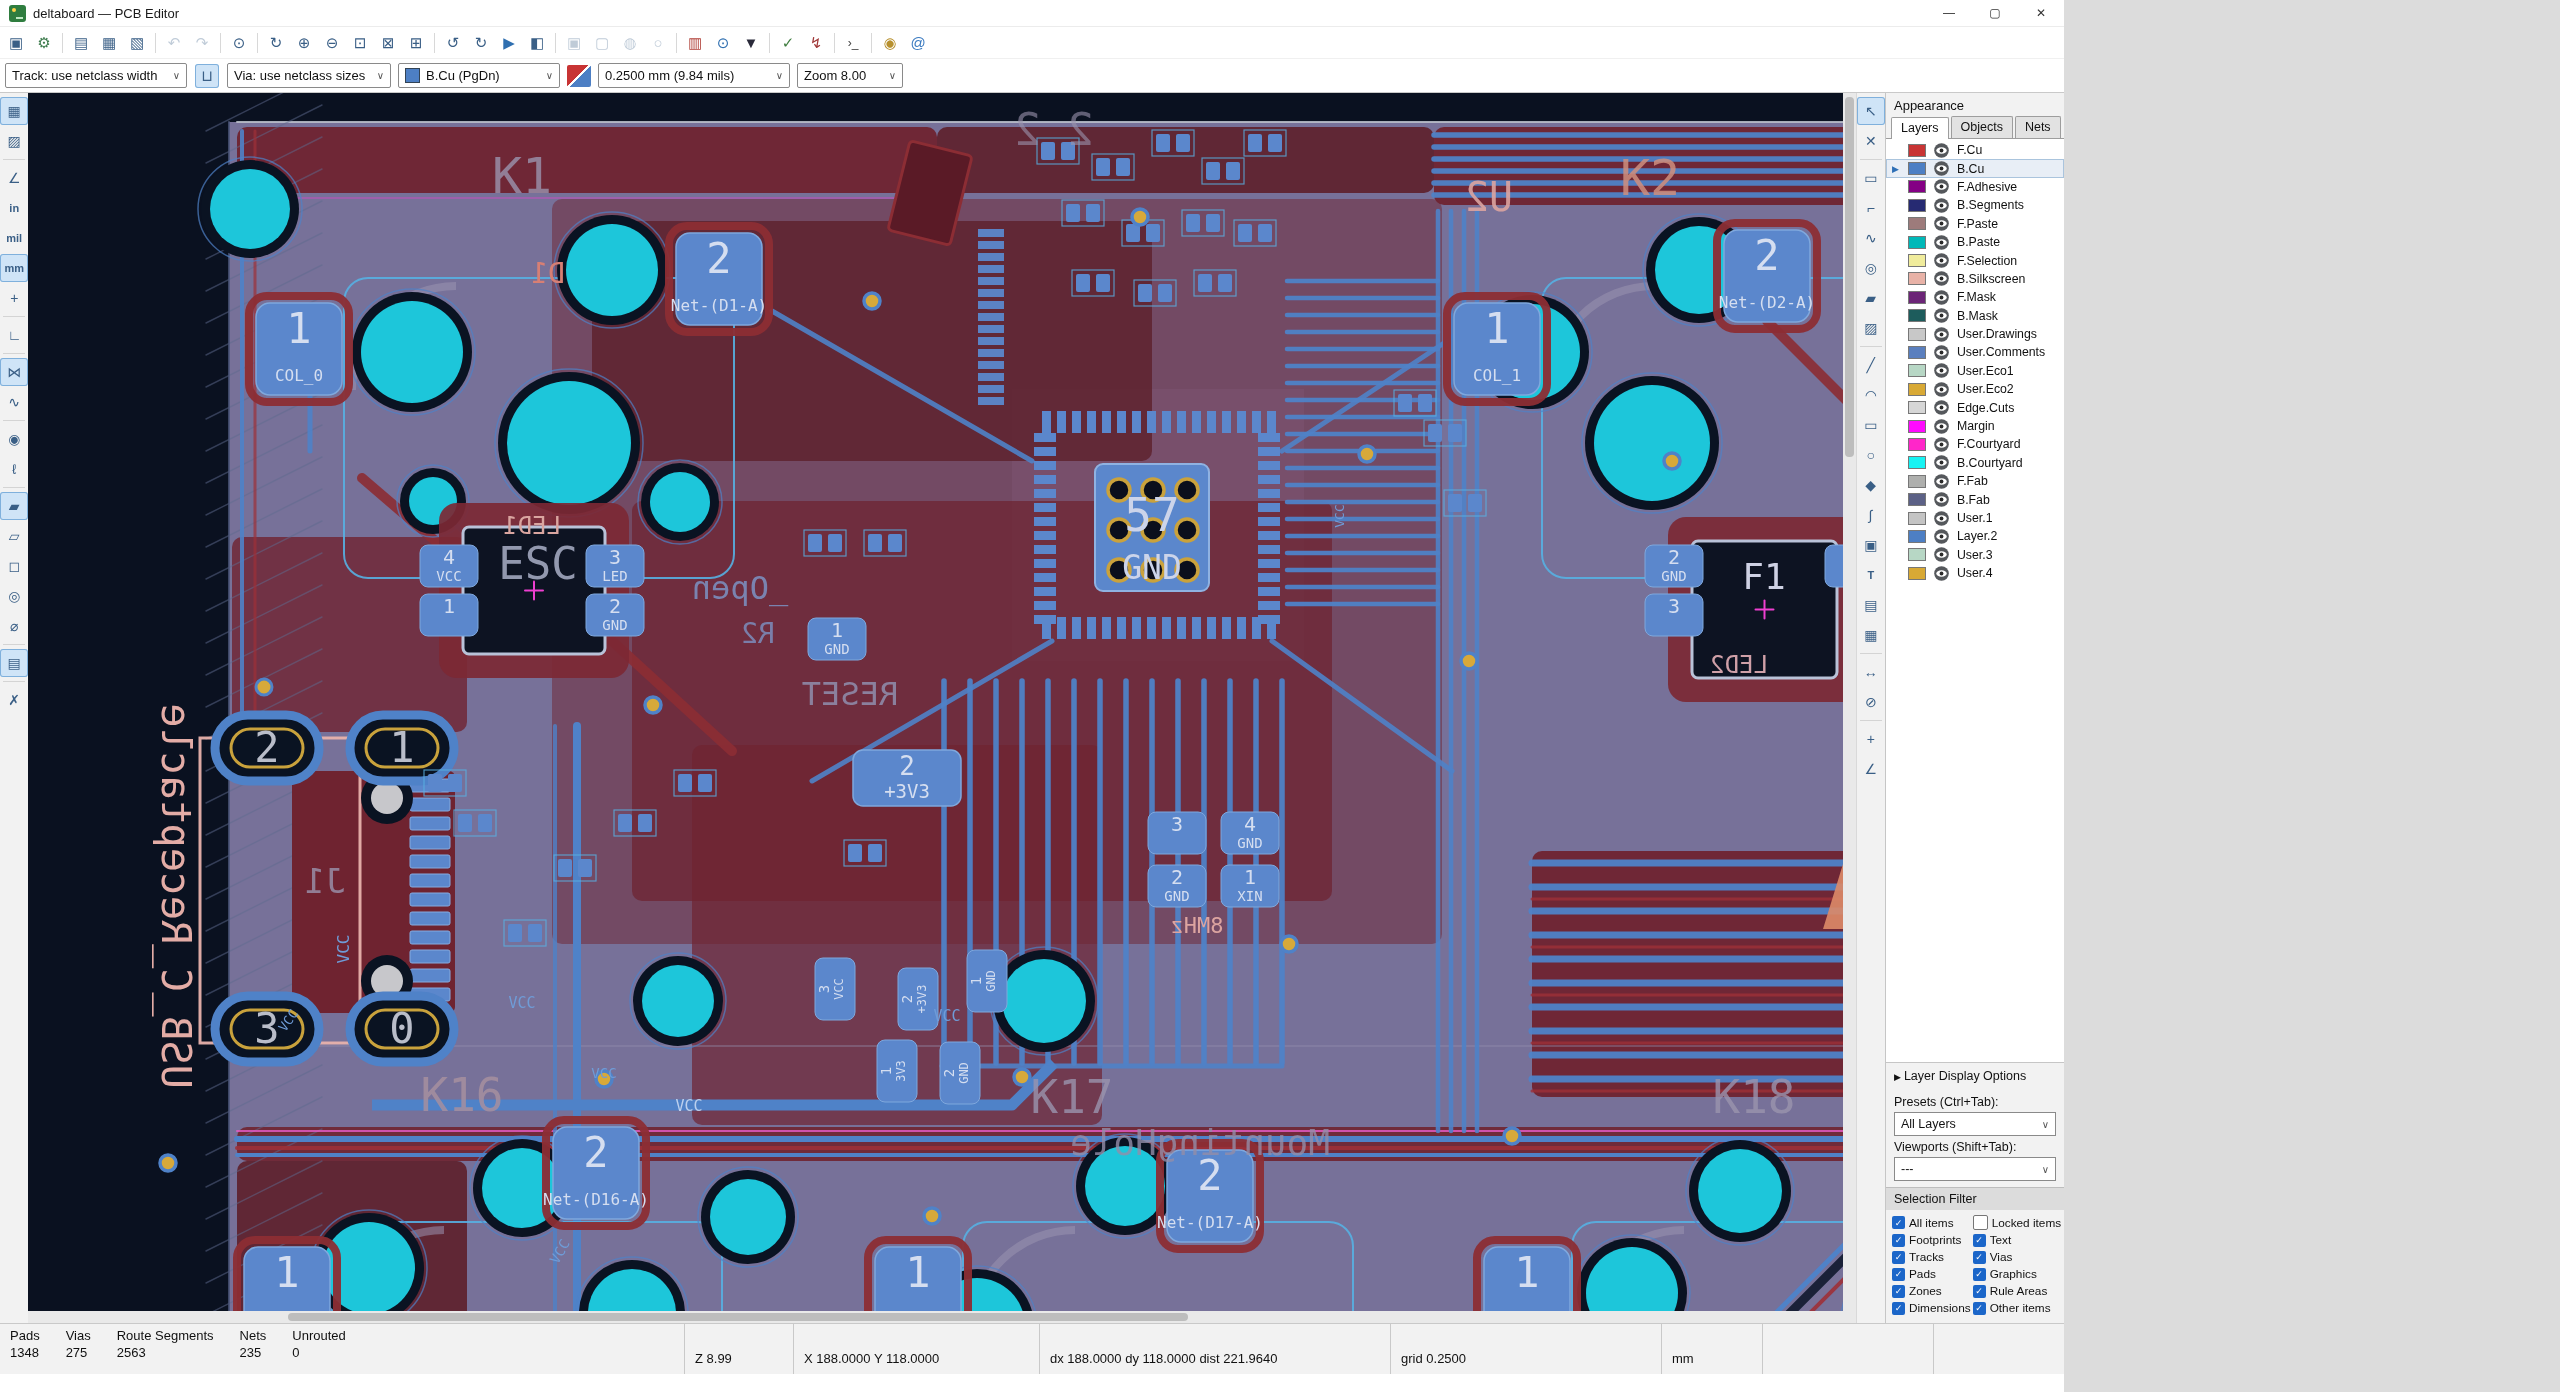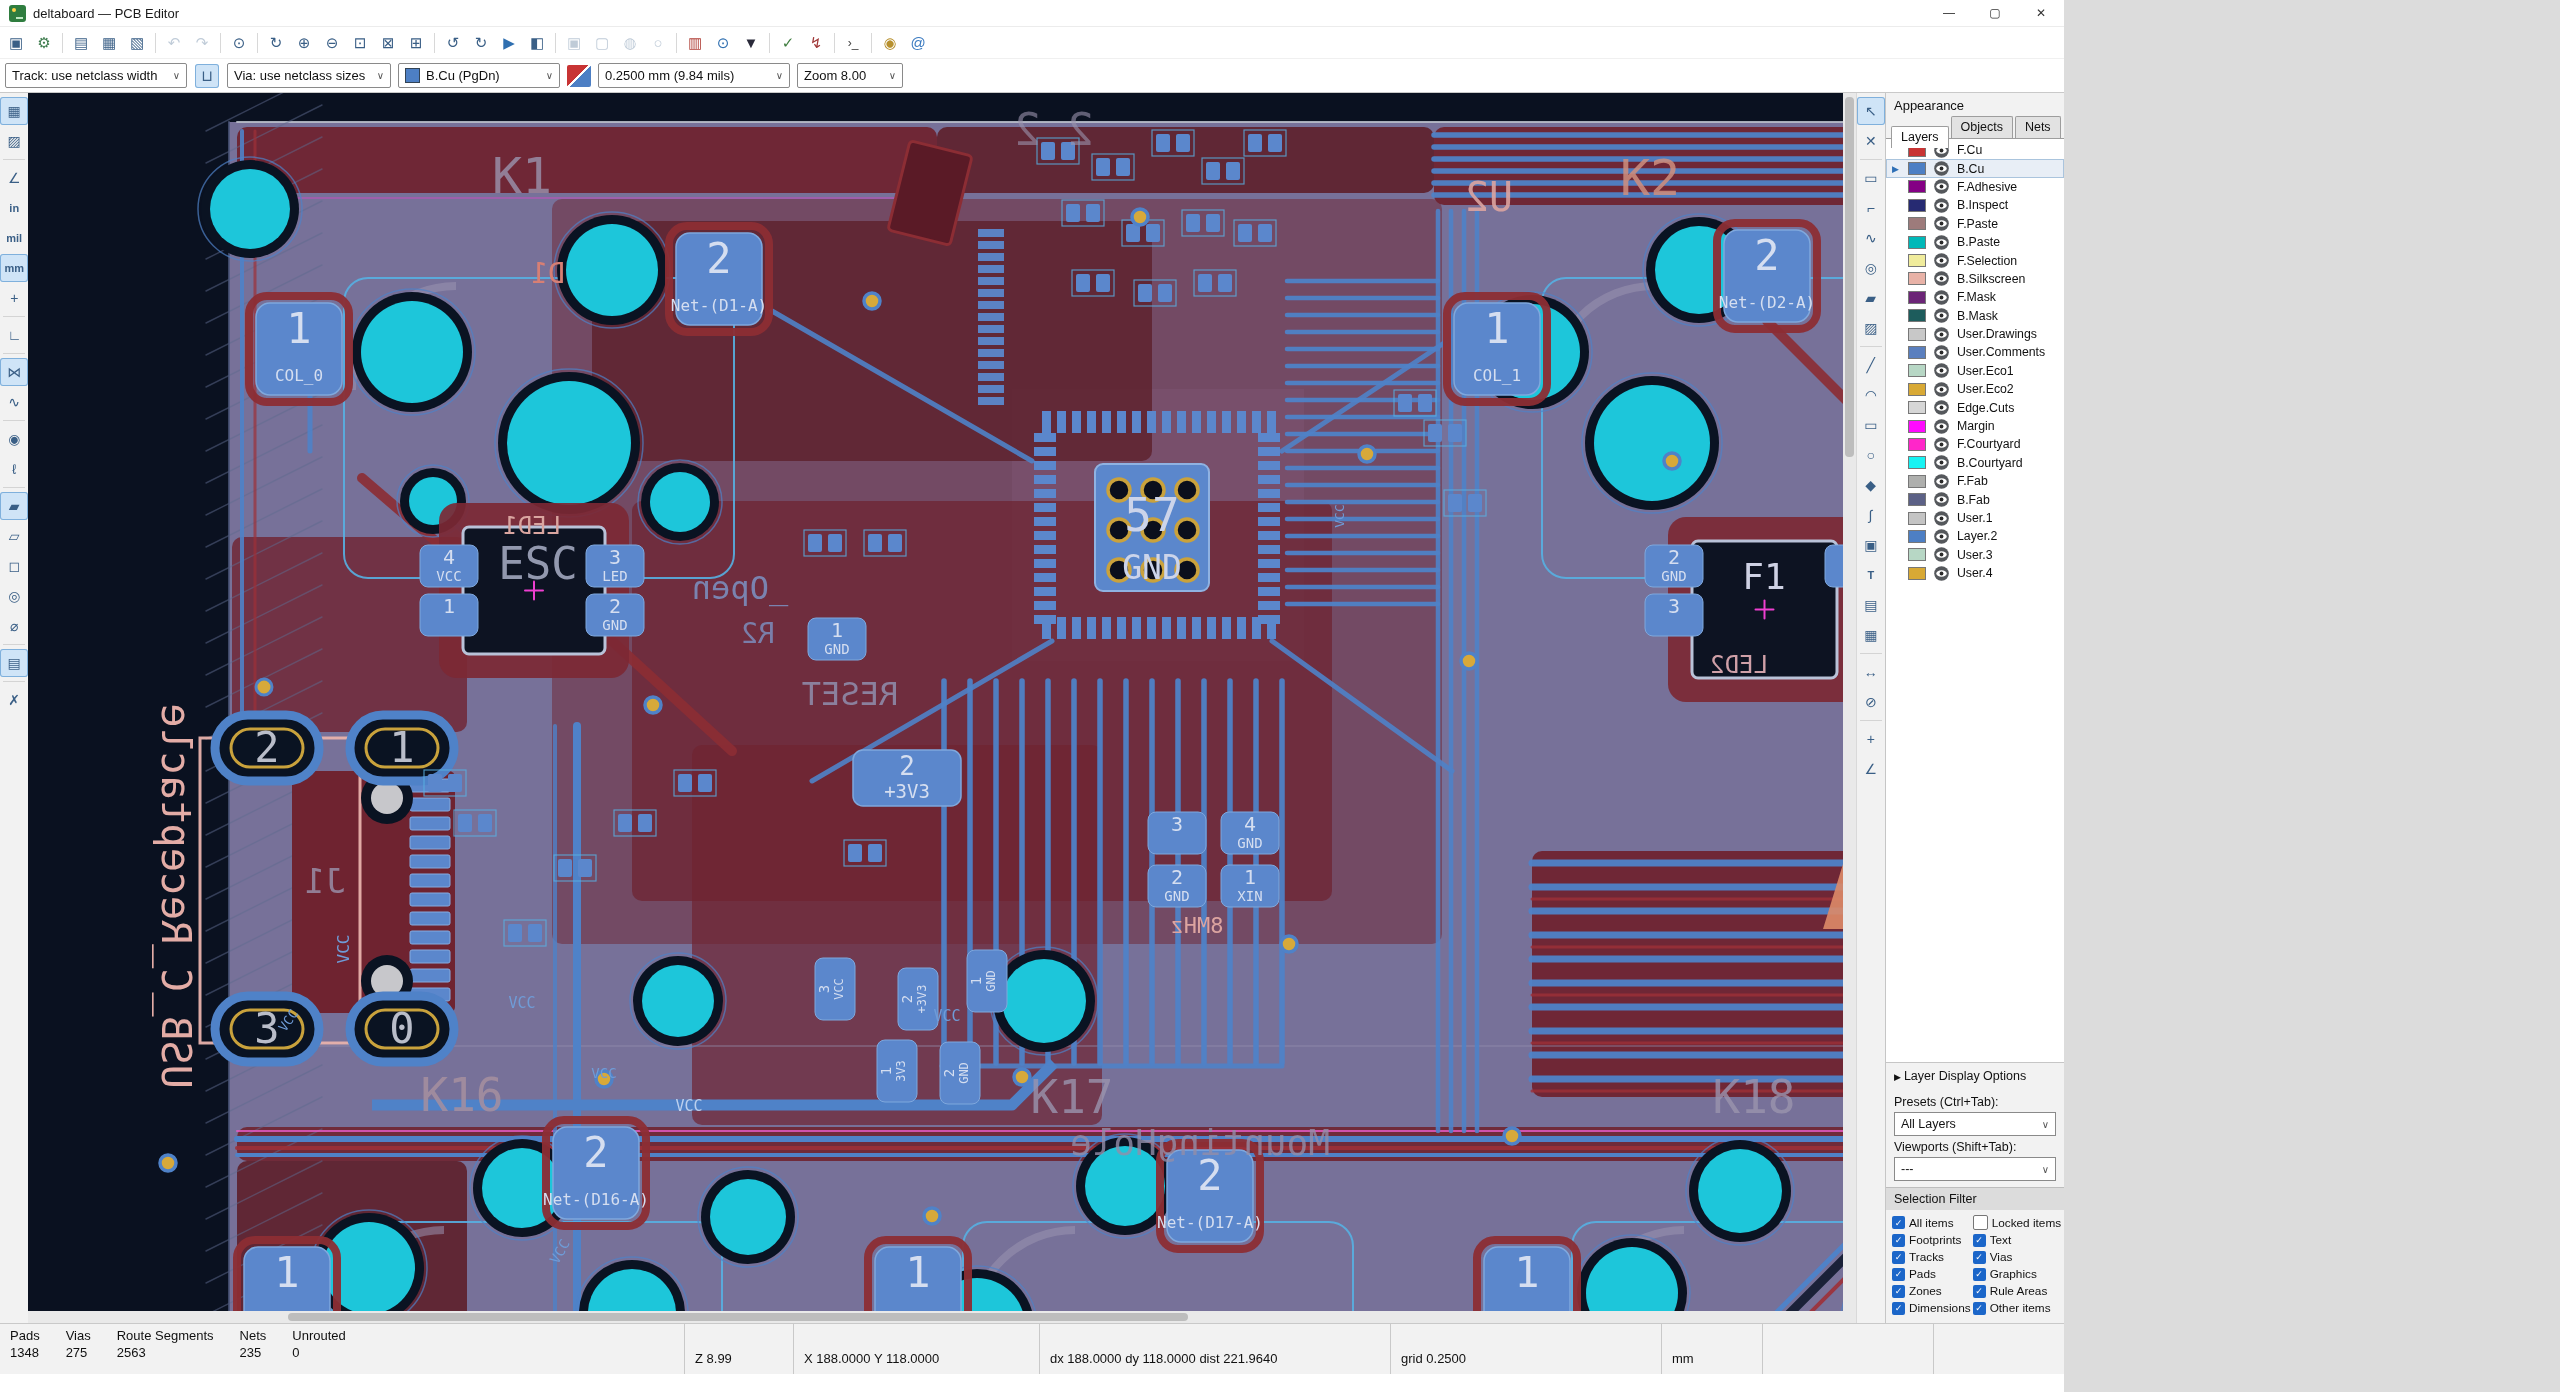--- a/index.html
+++ b/index.html
@@ -38,21 +38,21 @@
   .canvaswrap svg{position:absolute;left:0;top:0;}
   .vscroll{position:absolute;right:0;top:0;width:13px;height:1230px;background:#e9e9e9;}
   .vscroll .thumb{position:absolute;left:2px;top:4px;width:9px;height:360px;border-radius:4px;background:#bdbdbd;}
   .hscroll{position:absolute;left:0;bottom:0;width:2297px;height:12px;background:#e9e9e9;}
   .hscroll .thumb{position:absolute;top:2px;left:260px;width:900px;height:8px;border-radius:4px;background:#bdbdbd;}
   
   .panel{width:178px;background:#f2f2f2;border-left:1px solid #c6c6c6;display:flex;flex-direction:column;font-size:12.5px;color:#111;}
   .panel-title{padding:5px 8px 3px 8px;font-size:13px;}
   .tabs{display:flex;padding-left:5px;gap:2px;}
   .tab{padding:3px 9px;font-size:12.5px;border:1px solid #9d9d9d;border-bottom:none;background:#e2e2e2;border-radius:2px 2px 0 0;}
-  .tab.active{background:#ffffff;position:relative;top:10px;padding-bottom:4px;}
+  .tab.active{background:#ffffff;position:relative;top:1px;padding-bottom:4px;}
   .layerlist{background:#ffffff;border-top:1px solid #9d9d9d;flex:1;overflow:hidden;padding-top:2px;}
   .layerrow{display:flex;align-items:center;height:18.4px;padding-left:6px;gap:8px;}
   .layerrow.sel{background:#e8eef6;box-shadow:inset 0 0 0 1px #aac4dd;}
   .layerrow .selarrow{width:8px;font-size:9px;color:#2d6fb6;visibility:hidden;}
   .layerrow.sel .selarrow{visibility:visible;}
   .lswatch{width:16px;height:11px;border:1px solid #777;flex:none;}
   .lswatch.hatch{background-image:repeating-linear-gradient(45deg,rgba(255,255,255,.55) 0 2px,rgba(0,0,0,0) 2px 4px);}
   .lswatch.checker{background-image:repeating-linear-gradient(90deg,rgba(0,0,0,.35) 0 3px,rgba(255,255,255,.25) 3px 6px);}
   .eye{flex:none;display:flex;}
   .lname{font-size:12.3px;white-space:nowrap;}
@@ -868,21 +868,21 @@
           <div class="layerrow">
             <span class="selarrow">▶</span>
             <span class="lswatch" style="background: rgb(38, 42, 114);"></span>
             <span class="eye">
               <svg width="15" height="15">
                 <circle cx="7.5" cy="7.5" r="7.3" fill="#55585c"></circle>
                 <ellipse cx="7.5" cy="7.5" rx="5.2" ry="3.3" fill="#fff"></ellipse>
                 <circle cx="7.5" cy="7.5" r="1.9" fill="#2a2a2a"></circle>
               </svg>
             </span>
-            <span class="lname">B.Inspect</span>
+            <span class="lname">B.Segments</span>
           </div>
           <div class="layerrow">
             <span class="selarrow">▶</span>
             <span class="lswatch hatch" style="background: rgb(157, 123, 123);"></span>
             <span class="eye">
               <svg width="15" height="15">
                 <circle cx="7.5" cy="7.5" r="7.3" fill="#55585c"></circle>
                 <ellipse cx="7.5" cy="7.5" rx="5.2" ry="3.3" fill="#fff"></ellipse>
                 <circle cx="7.5" cy="7.5" r="1.9" fill="#2a2a2a"></circle>
               </svg>

